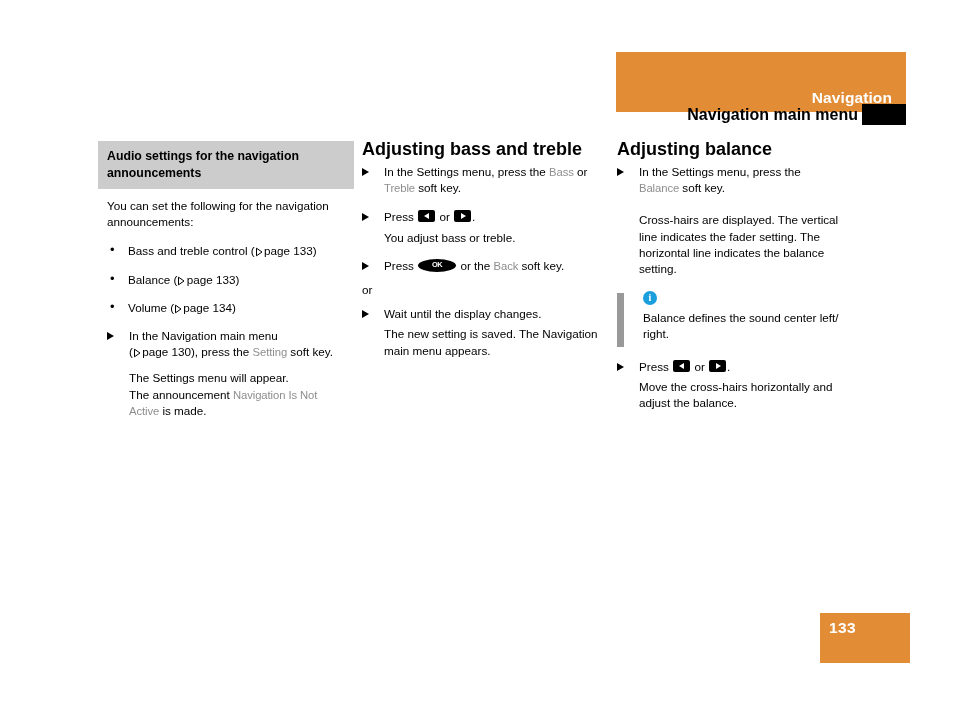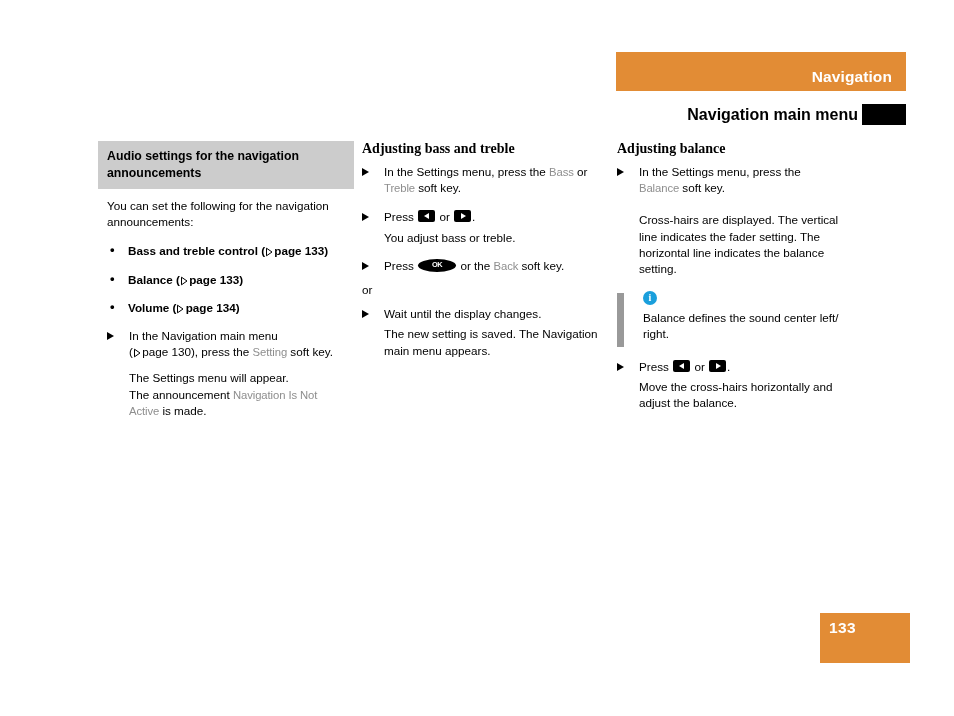--- a/index.html
+++ b/index.html
@@ -15,21 +15,21 @@
     overflow: hidden;
     position: relative;
   }
 
   
   .hdr-band {
     position: absolute;
     left: 616px;
     top: 52px;
     width: 290px;
-    height: 39px;
+    height: 60px;
     background: #e28c35;
   }
   .hdr-chapter {
     position: absolute;
     right: 14px;
     bottom: 5px;
     font-size: 15.5px;
     font-weight: bold;
     color: #ffffff;
     letter-spacing: .1px;
@@ -68,24 +68,23 @@
     font-size: 11.7px;
     line-height: 16.2px;
   }
   .col-1 { left: 107px; }
   .col-2 { left: 362px; }
   .col-3 { left: 617px; }
 
   
   h2.sub {
     margin: 0 0 7px 0;
-    font-size: 14px;
+    font-size: 18px;
     font-weight: bold;
     line-height: 16px;
-    font-family: Liberation Serif, serif;
   }
   .grayhead {
     background: #cccccc;
     margin: 0 0 9px -9px;
     padding: 7px 9px 8px 9px;
     width: 238px;
     box-sizing: content-box;
     font-size: 12.3px;
     font-weight: bold;
     line-height: 16.5px;
@@ -96,21 +95,20 @@
   
   ul.dots {
     list-style: none;
     margin: 13px 0 0 0;
     padding: 0;
   }
   ul.dots li {
     position: relative;
     padding-left: 21px;
     margin-bottom: 12px;
-    font-weight: bold;
   }
   ul.dots li::before {
     content: "\2022";
     position: absolute;
     left: 3px;
     top: -1px;
     font-size: 13px;
   }
 
   

